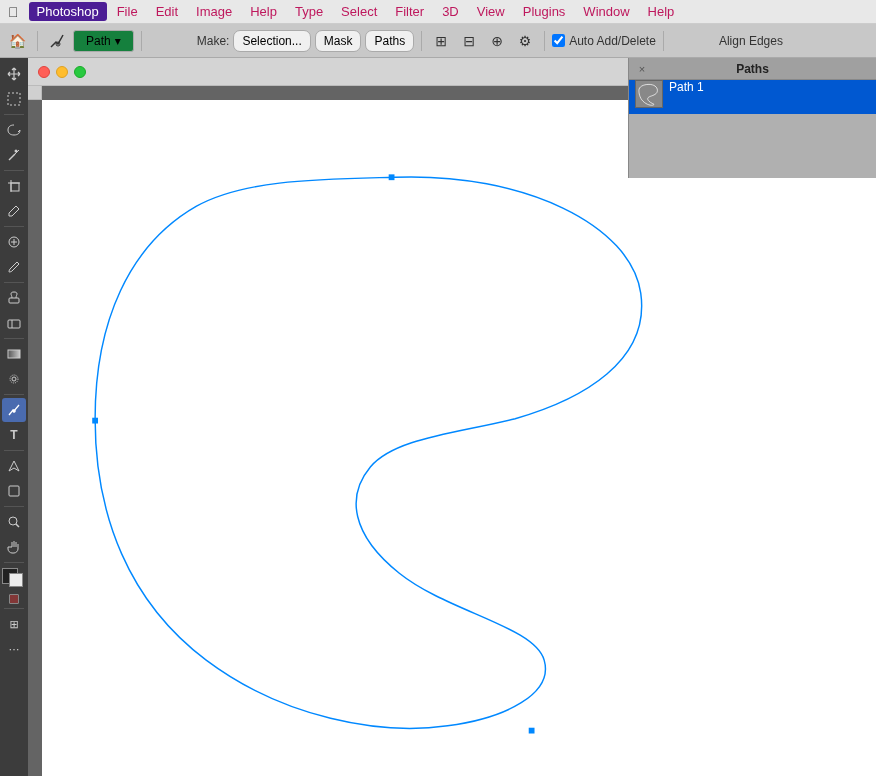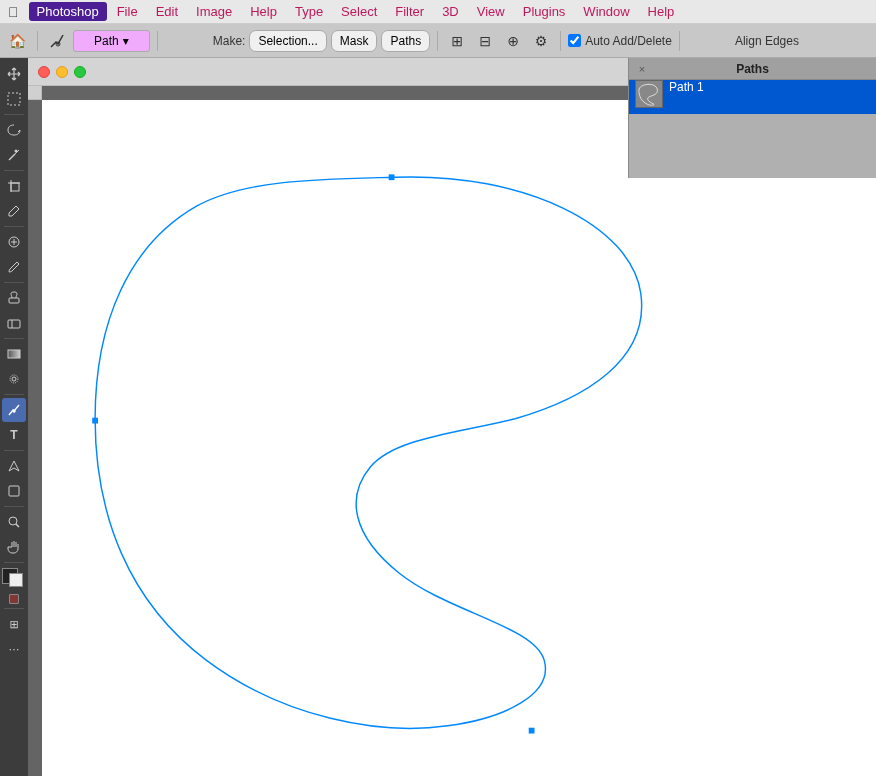--- a/index.html
+++ b/index.html
@@ -37,24 +37,24 @@
     }
     .toolbar-icon {
       width: 24px; height: 24px;
       display: flex; align-items: center; justify-content: center;
       font-size: 14px; cursor: pointer; border-radius: 3px;
       color: #333;
     }
     .toolbar-sep { width: 1px; height: 20px; background: #aaa; margin: 0 3px; }
     .toolbar-dropdown {
       height: 22px;
-      background: #f0abfc;
+      background: #15803d;
       border: 1px solid #aaa;
       border-radius: 3px;
-      padding: 0 20px;
+      padding: 0 12px;
       font-size: 12px;
       display: flex; align-items: center; gap: 4px;
       cursor: pointer;
     }
     .toolbar-label { font-size: 12px; color: #333; padding-left: 48px; }
     .toolbar-button {
       height: 22px;
       background: #f0f0f0;
       border: 1px solid #aaa;
       border-radius: 7px;

